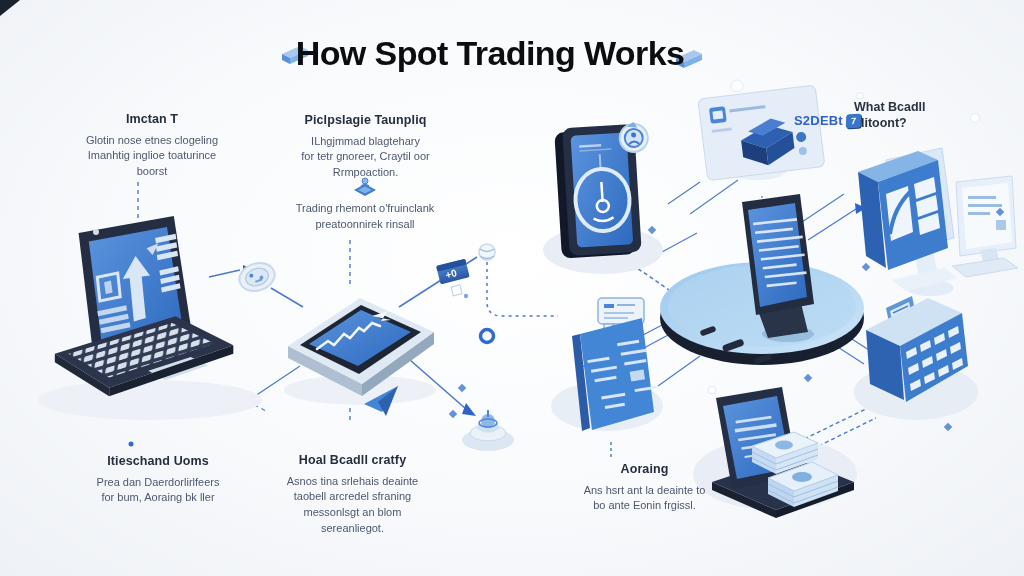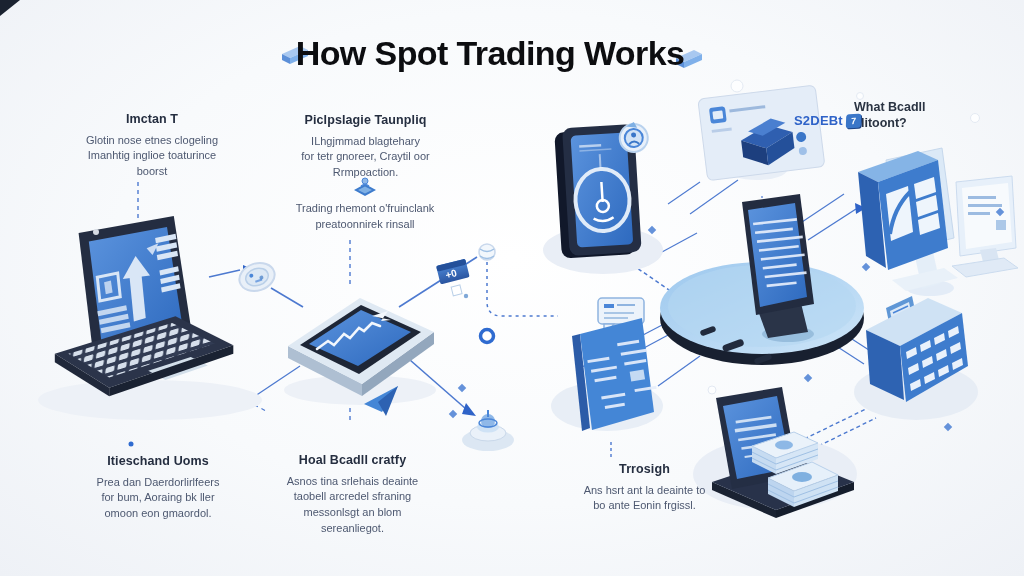--- a/index.html
+++ b/index.html
@@ -404,30 +404,29 @@
 
 <div class="badge-row">
   <span class="badge-text">S2DEBt</span>
   <span class="badge-cube">7</span>
 </div>
 
 <div class="tb tb5">
   <h3>Itieschand Uoms</h3>
   <div class="ln">Prea dan Daerdorlirlfeers</div>
   <div class="ln">for bum, Aoraing bk ller</div>
-  <div class="ln">omoon eon gmaordol.</div>
 </div>
 
 <div class="tb tb6">
   <h3>Hoal Bcadll cratfy</h3>
   <div class="ln">Asnos tina srlehais deainte</div>
   <div class="ln">taobell arcredel sfraning</div>
   <div class="ln">messonlsgt an blom</div>
   <div class="ln">sereanliegot.</div>
 </div>
 
 <div class="tb tb7">
-  <h3>Trrosigh</h3>
+  <h3>Aoraing</h3>
   <div class="ln">Ans hsrt ant la deainte to</div>
   <div class="ln">bo ante Eonin frgissl.</div>
 </div>
 
 </div>
 
 </body></html>

